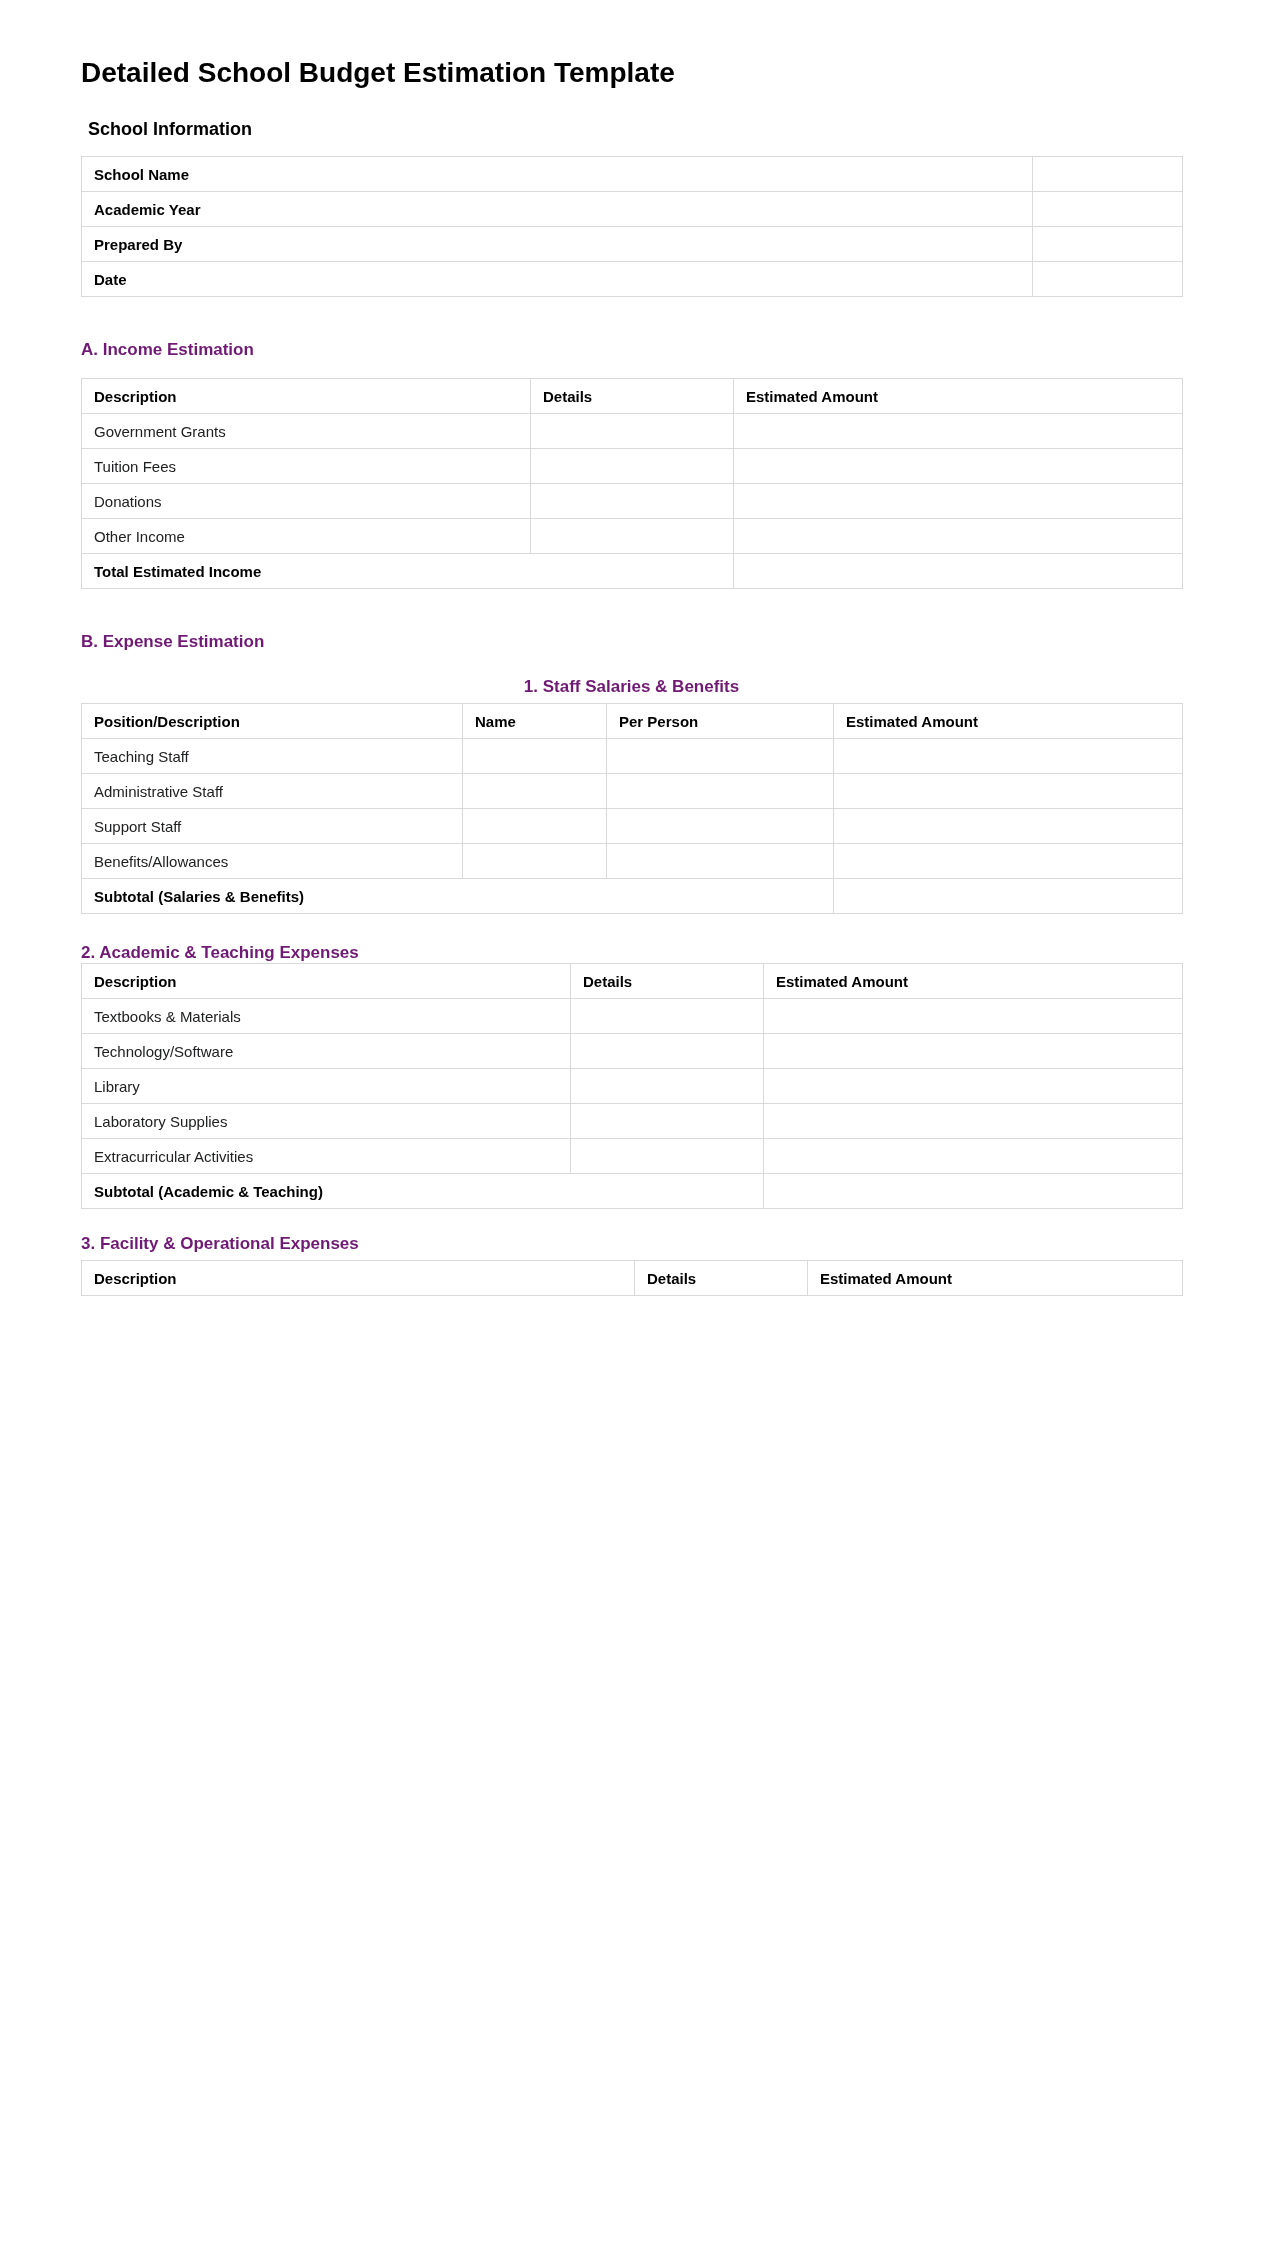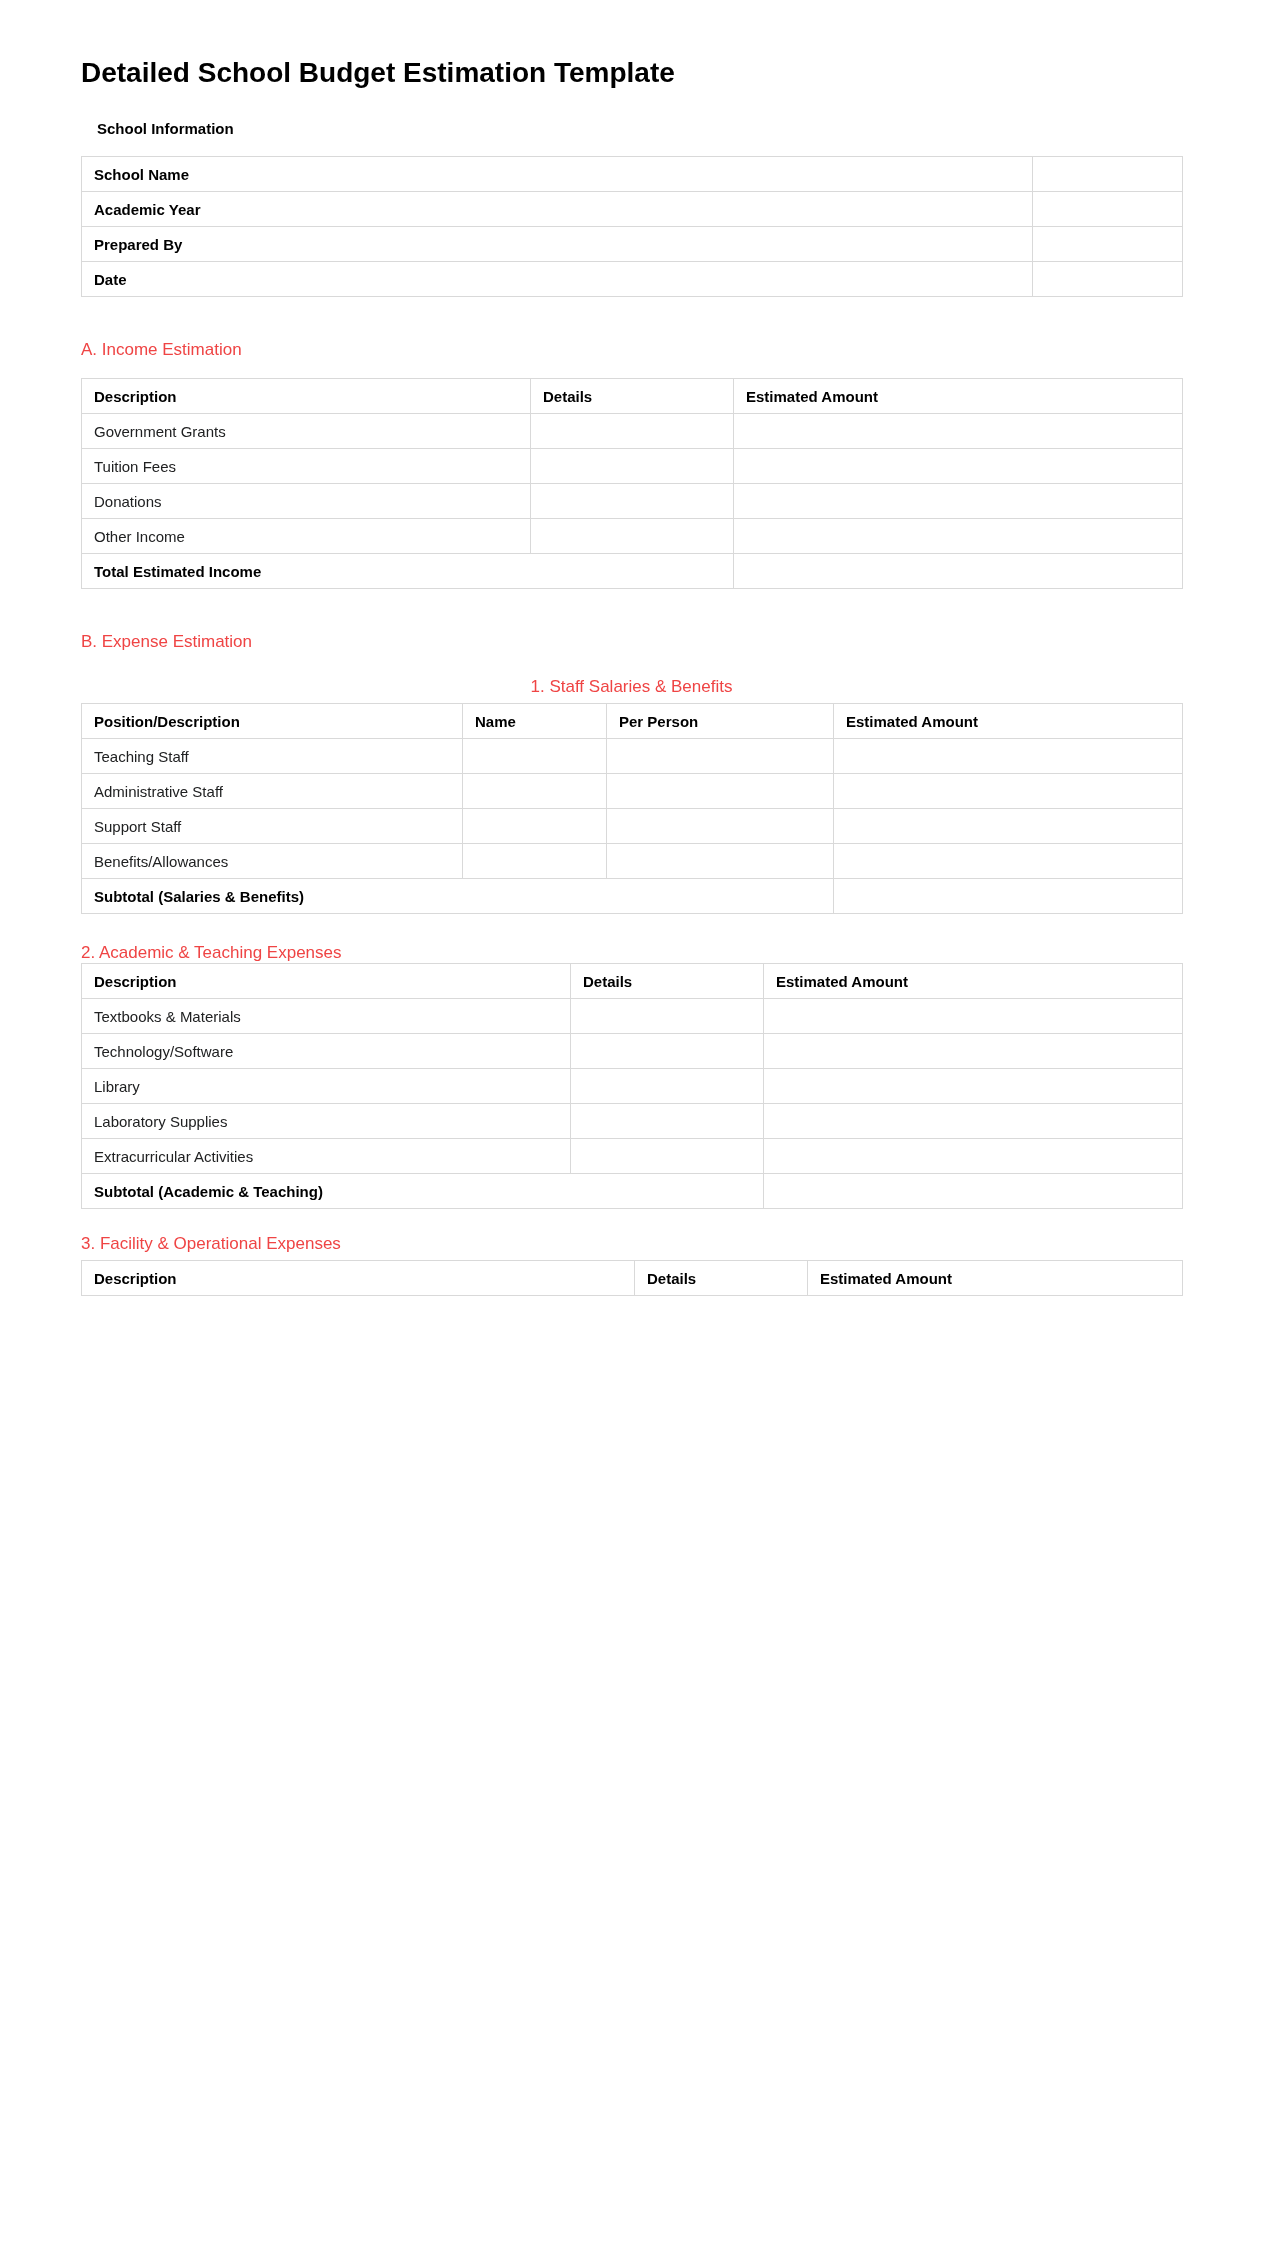--- a/index.html
+++ b/index.html
@@ -20,31 +20,31 @@
     padding: 56px 39px 0 81px;
   }
   h1 {
     font-size: 28px;
     line-height: 34px;
     font-weight: 700;
     color: #000000;
     margin: 0;
   }
   h2 {
-    font-size: 15px;
+    font-size: 18px;
     line-height: 26px;
     font-weight: 700;
     color: #000000;
-    margin: 26px 0 14px 16px;
+    margin: 26px 0 14px 7px;
   }
   h3 {
     font-size: 17px;
     line-height: 21px;
-    font-weight: 400;
-    color: #ef4444;
+    font-weight: 700;
+    color: #701a75;
   }
   h3.sec-a { margin: 42px 0 18px 0; }
   h3.sec-b { margin: 42px 0 0 0; }
   h3.sub-1 { margin: 24px 0 6px 0; text-align: center; }
   h3.sub-2 { margin: 28px 0 0 0; }
   h3.sub-3 { margin: 24px 0 6px 0; }
   table {
     border-collapse: collapse;
     table-layout: fixed;
     width: 1101px;

